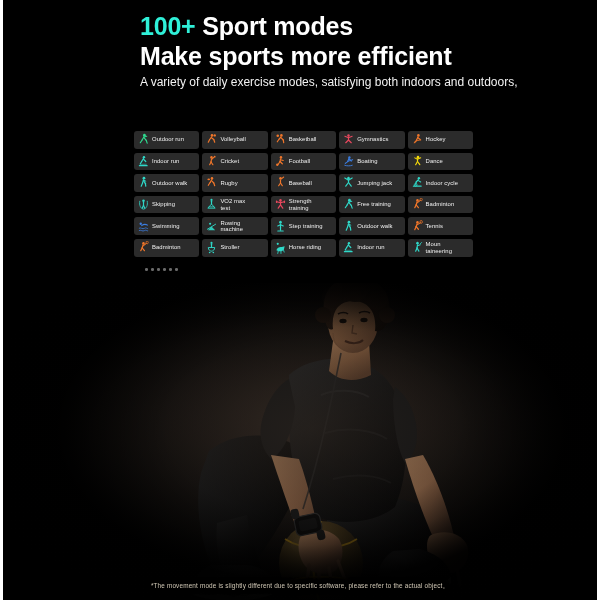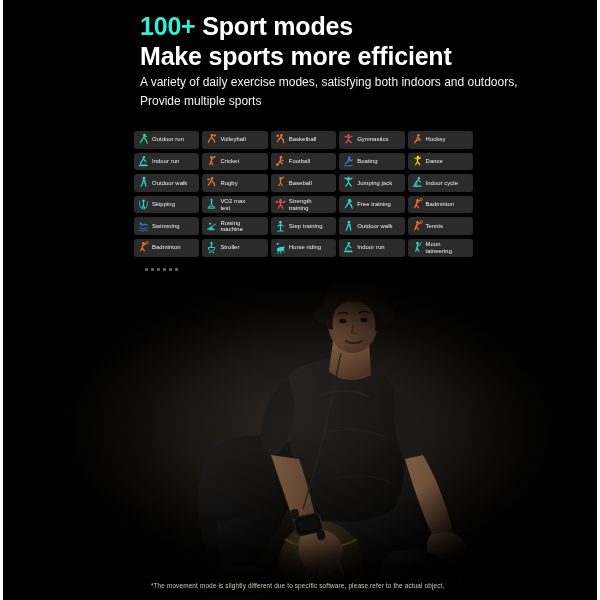--- a/index.html
+++ b/index.html
@@ -107,21 +107,20 @@
 
   <div class="headline">
     <div class="h-line1">
       <span class="h-num">100+</span><span class="h-rest"> Sport modes</span>
     </div>
     <div class="h-line2">Make sports more efficient</div>
   </div>
 
   <div class="para">
     <div>A variety of daily exercise modes, satisfying both indoors and outdoors,</div>
-    <div>Provide multiple sports</div>
   </div>
 
   <div class="grid" id="tile-grid">
       <div class="tile">
         <span class="ic">
           <svg viewBox="0 0 24 28" fill="none">
             <circle cx="14" cy="4.5" r="3" fill="#2fd98f"></circle>
             <path d="M13 8 L9 15" stroke="#2fd98f" stroke-width="2.6" stroke-linecap="round"></path>
             <path d="M9 15 L5 21" stroke="#2fd98f" stroke-width="2.6" stroke-linecap="round"></path>
             <path d="M13 10 L18 16" stroke="#2fd98f" stroke-width="2.6" stroke-linecap="round"></path>

